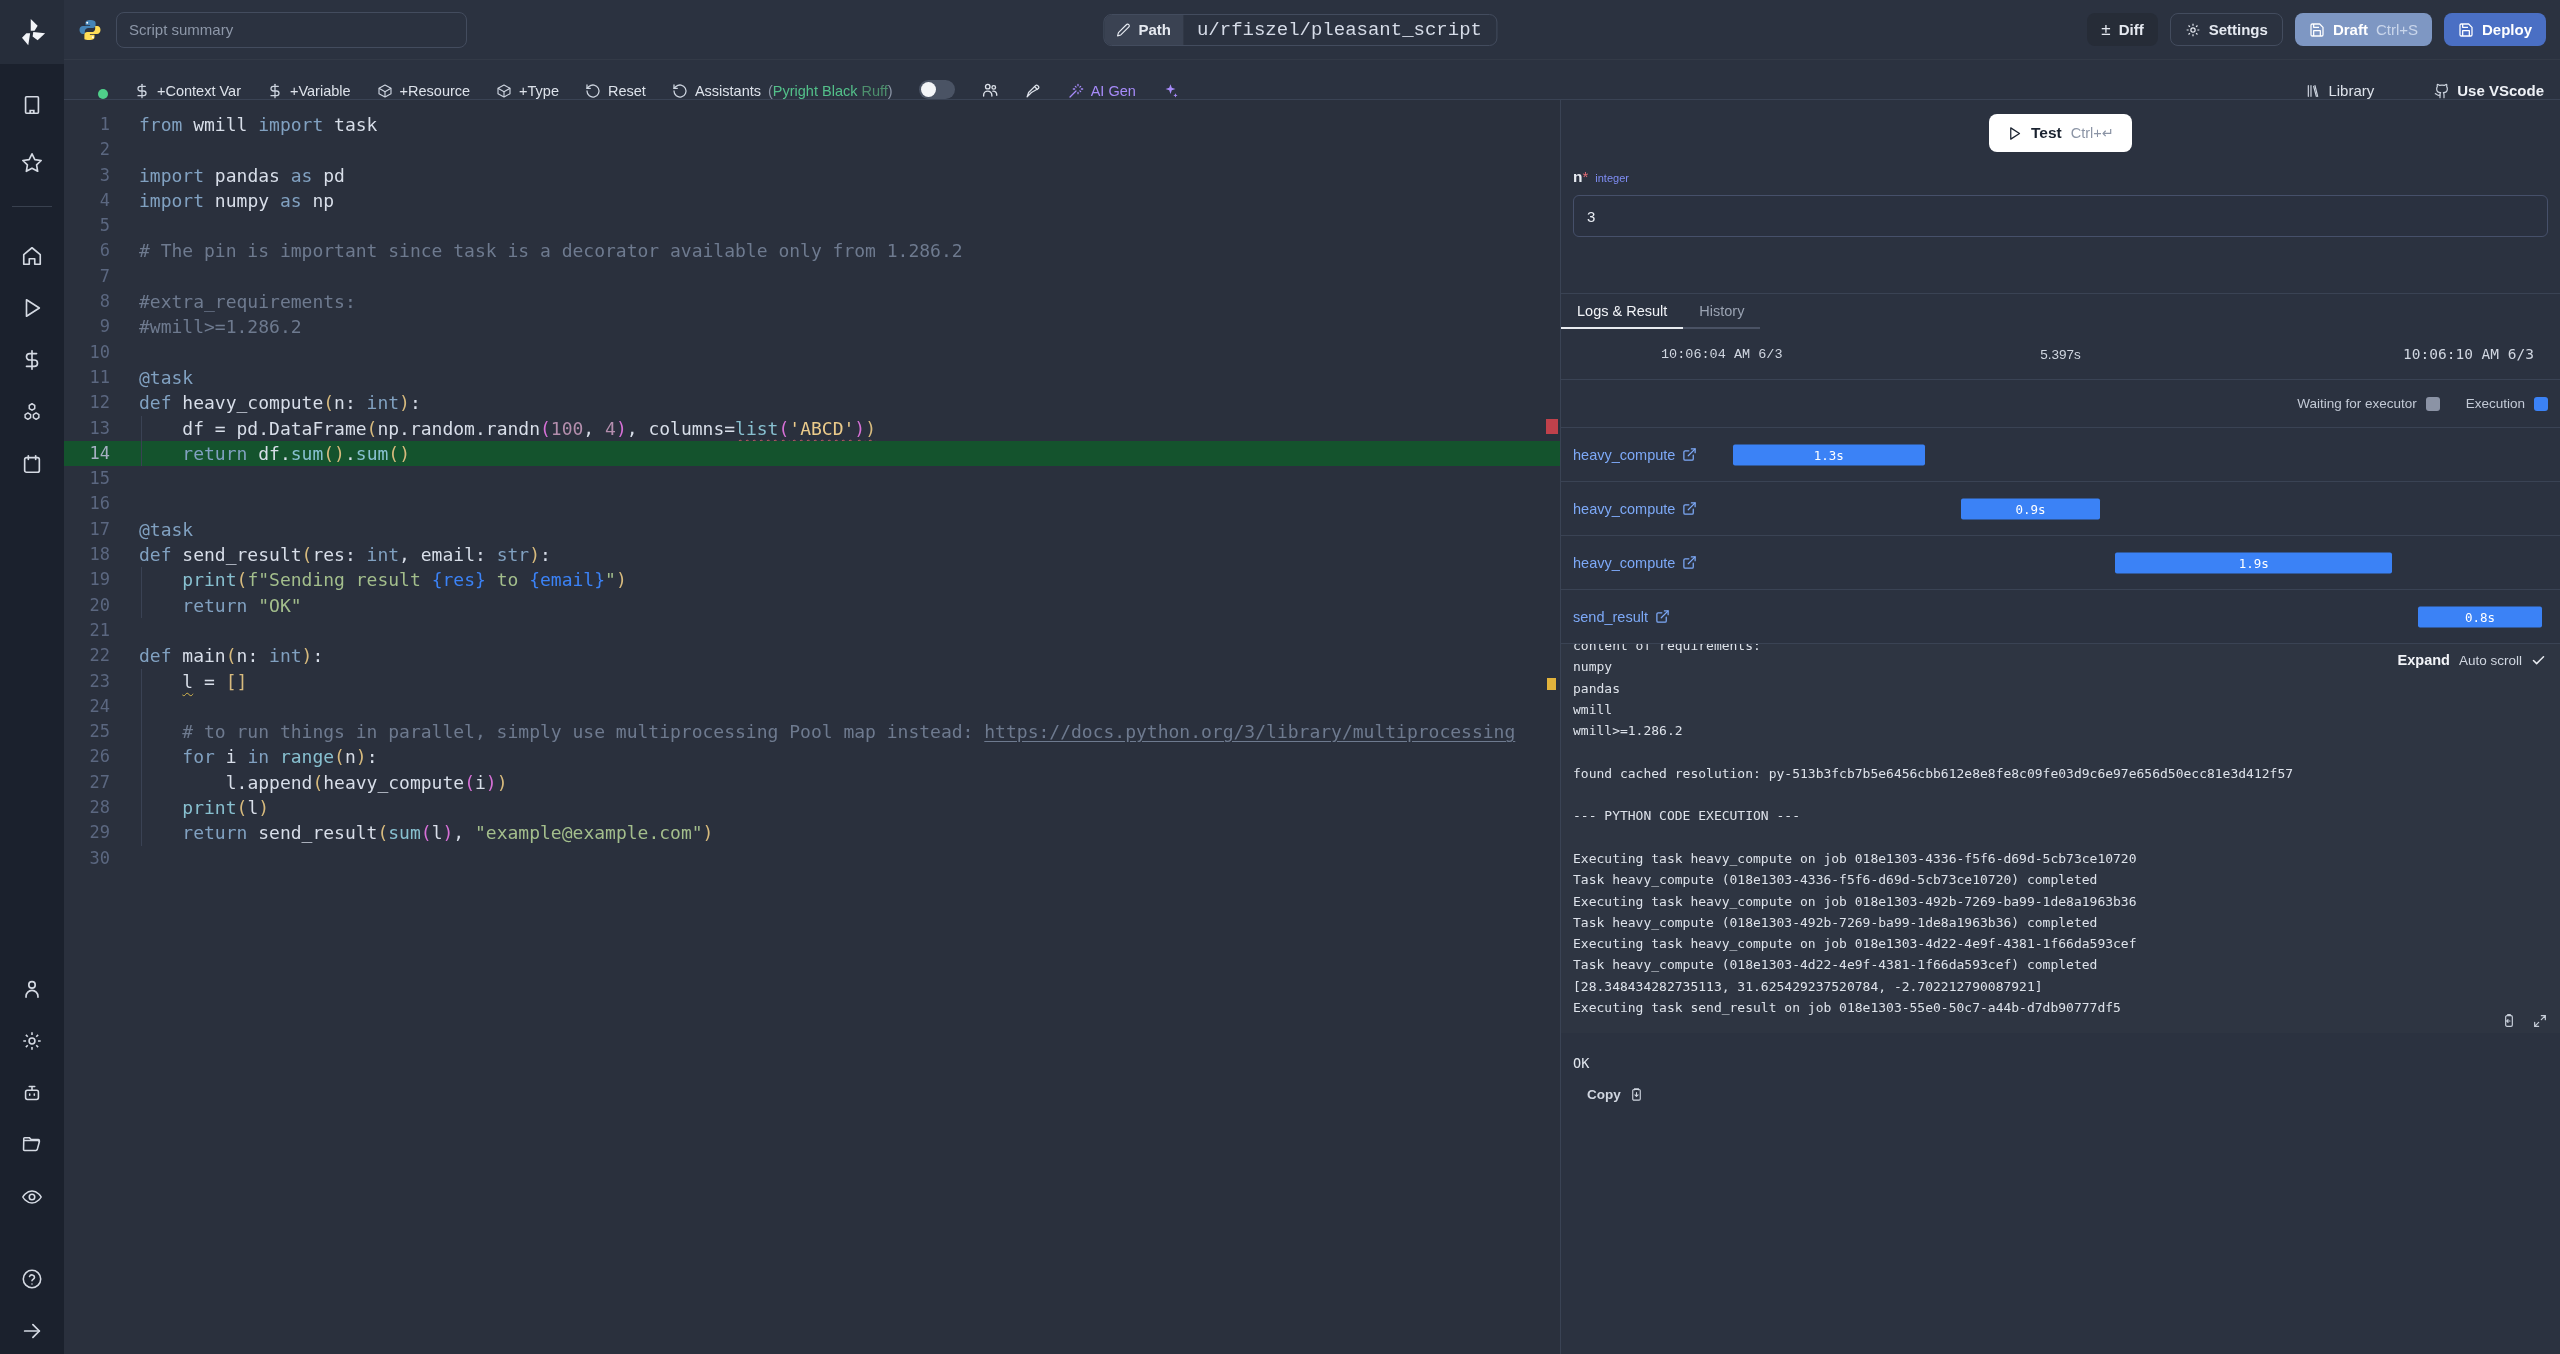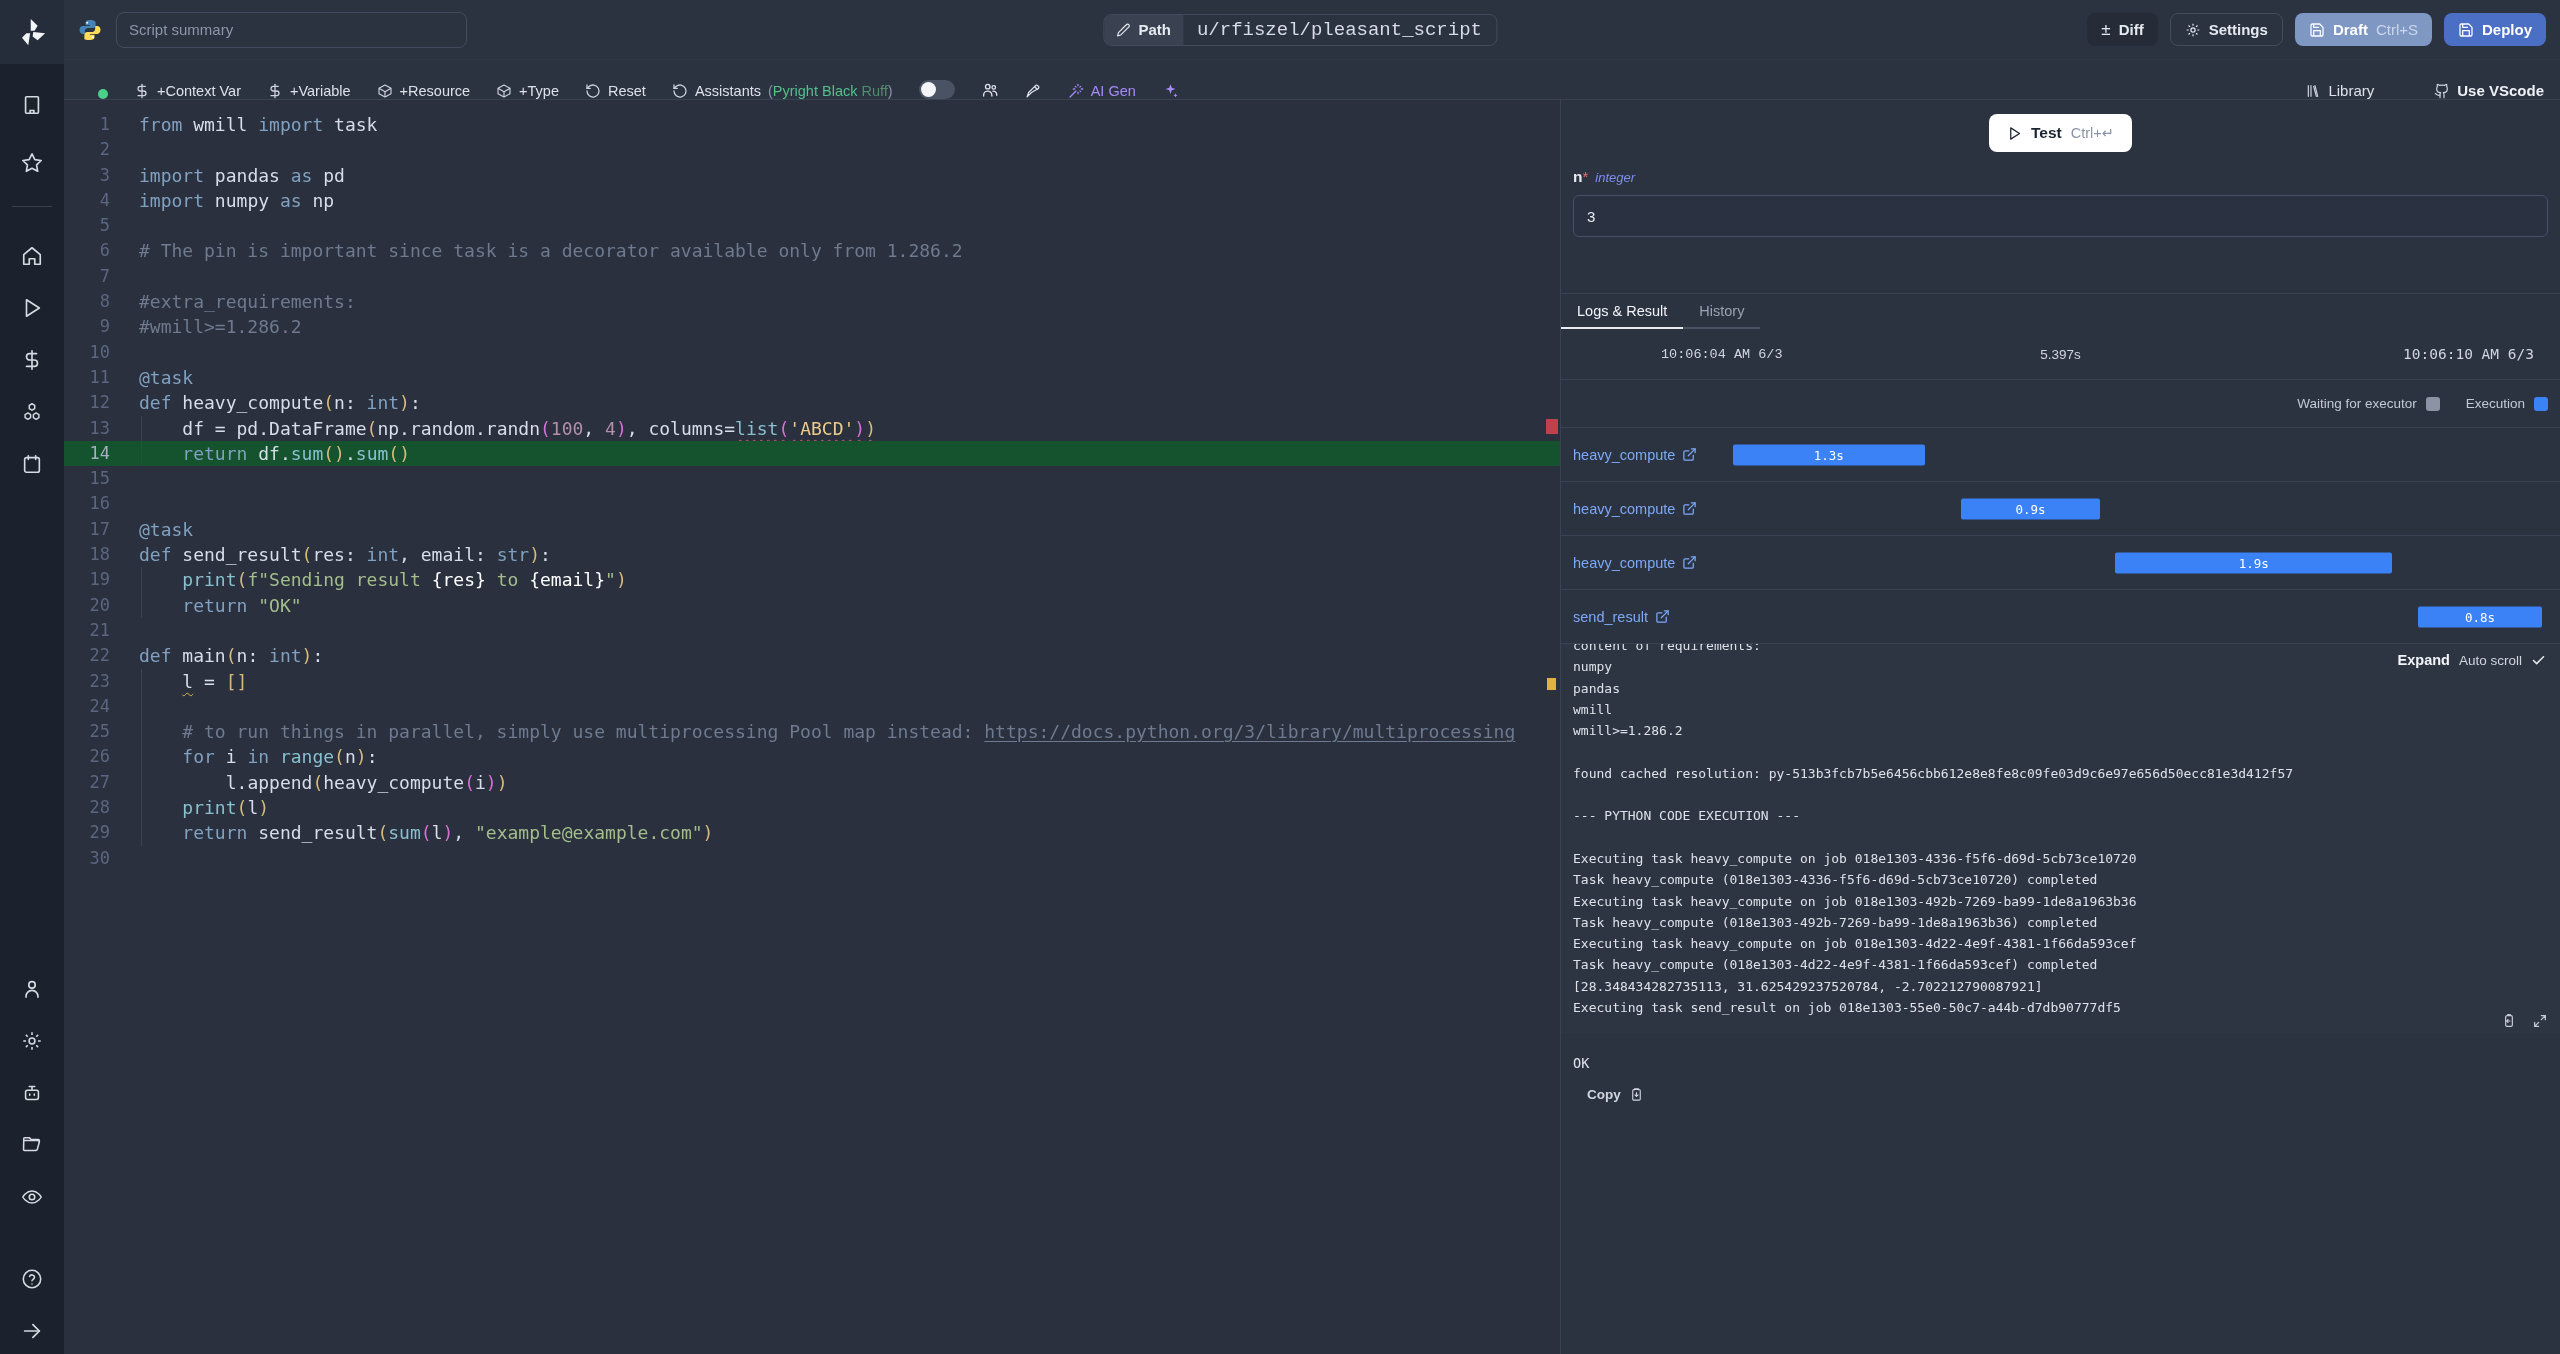--- a/index.html
+++ b/index.html
@@ -50,37 +50,37 @@
   .editor { width:1496px; background:var(--editor); position:relative; overflow:hidden; padding-top:12px; flex:none; }
   .code-line { display:flex; height:25.3px; line-height:25.3px; font-family:"DejaVu Sans Mono", monospace; font-size:18px; white-space:pre; position:relative; }
   .code-line.hl { background:#14532d; }
   .ln { width:46px; text-align:right; color:#5b6780; flex:none; font-size:17px; user-select:none; }
   .code-line.hl .ln { color:#a6b0c3; }
   .code { margin-left:29px; }
   .guide { position:absolute; left:77px; top:0; bottom:0; border-left:1px solid #3a4254; }
   .tk-d { color:#d8dee9; } .tk-k { color:#81a1c1; } .tk-b { color:#88c0d0; }
   .tk-s { color:#a3be8c; } .tk-s2 { color:#ebcb8b; } .tk-c { color:#6e7a8f; }
   .tk-n { color:#b48ead;text-align:right; } .tk-p1 { color:#d7ba7d; } .tk-p2 { color:#d670d6; }
-  .tk-e { color:#ffffff; }
+  .tk-e { color:#3b82f6; }
   .tk-u { color:#6e7a8f; text-decoration:underline; text-underline-offset:3px; }
   .tk-err { text-decoration:underline wavy #c35b64 1px; text-underline-offset:4px; }
   .tk-warn { text-decoration:underline wavy #d9b94e 1px; text-underline-offset:4px; }
   .mark { position:absolute; } 
   .mark-red { right:2px; width:12px; height:15px; background:#c0414b; }
   .mark-yellow { right:4px; width:9px; height:12px; background:#e2b33c; }
   
   .panel { flex:1; background:var(--surface); border-left:1px solid var(--border); display:flex; flex-direction:column; min-width:0; }
   .sec-test { height:60px; display:flex; justify-content:center; flex:none; }
   .test-btn { margin-top:14px; height:38px; background:#ffffff; color:#1b2330; border-radius:8px; display:flex; align-items:center; gap:9px; padding:0 18px; font-size:15.5px; font-weight:700; cursor:pointer;text-align:right; }
   .test-kbd { font-weight:400; color:#8b94a5; font-size:14.5px; }
   .sec-field { height:133px; padding:8px 12px 0 12px; flex:none; }
   .field-label { display:flex; align-items:baseline; gap:7px; height:22px; }
   .fname { font-size:15.5px; font-weight:700; color:#e7ebf2; }
   .freq { color:#e06c75; font-size:15px; }
-  .ftype { font-size:13px; font-style:italic; color:#7f8df4; }
+  .ftype { font-size:11px; color:#7f8df4; }
   .field-input { margin-top:5px; width:100%; height:42px; background:#2a3140; border:1px solid #46506a; border-radius:6px; color:#e7ebf2; font-size:15px; padding:0 13px; }
   .sec-tabs { height:36px; border-top:1px solid var(--border); display:flex; align-items:stretch; padding:0; flex:none; }
   .tab { display:flex; align-items:center; padding:0 16px; font-size:14.5px; cursor:pointer; border-bottom:2px solid transparent; }
   .tab.active { color:#f2f4f8; border-bottom-color:#e8ebf0; }
   .tab.inactive { color:#9aa3b2; border-bottom-color:#4a5264; }
   .sec-times { height:51px; border-bottom:1px solid var(--border); display:grid; grid-template-columns:1fr auto 1fr; align-items:center; font-size:13.5px; color:#d0d6e0; flex:none; }
   .t-start { margin-left:100px;font-family:Liberation Mono, monospace; }
   .t-end { text-align:right; margin-right:26px; font-family:"DejaVu Sans Mono", monospace; font-size:14.5px; }
   .sec-legend { height:48px; border-bottom:1px solid var(--border); display:flex; align-items:center; justify-content:flex-end; gap:12px; padding-right:12px; font-size:13.5px; color:#c3cad6; flex:none; }
   .sw { width:14px; height:14px; border-radius:3px; }

